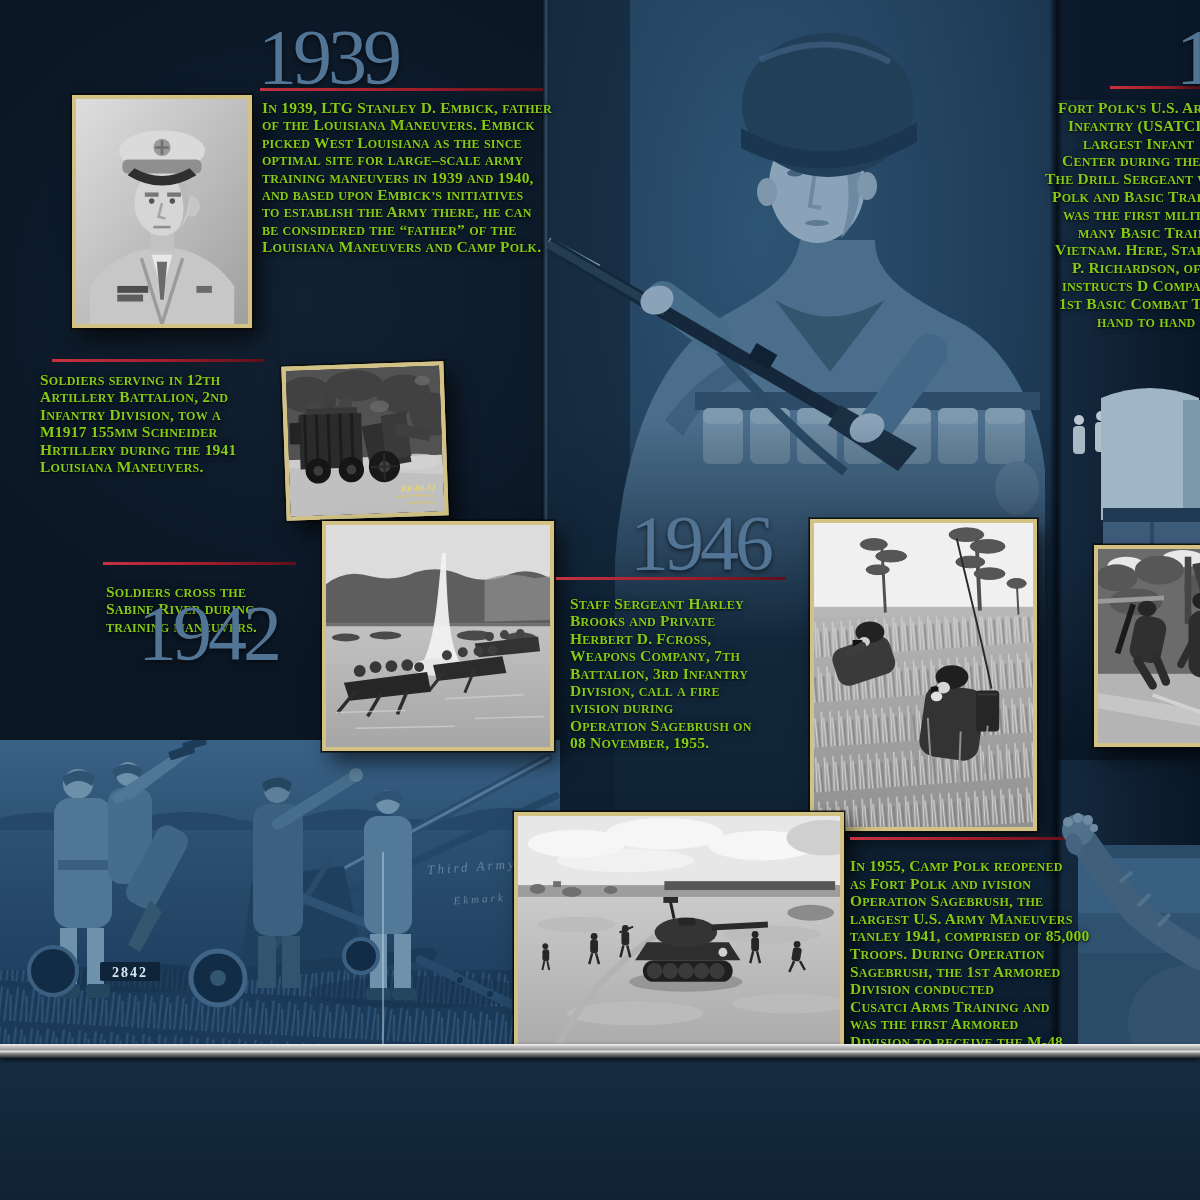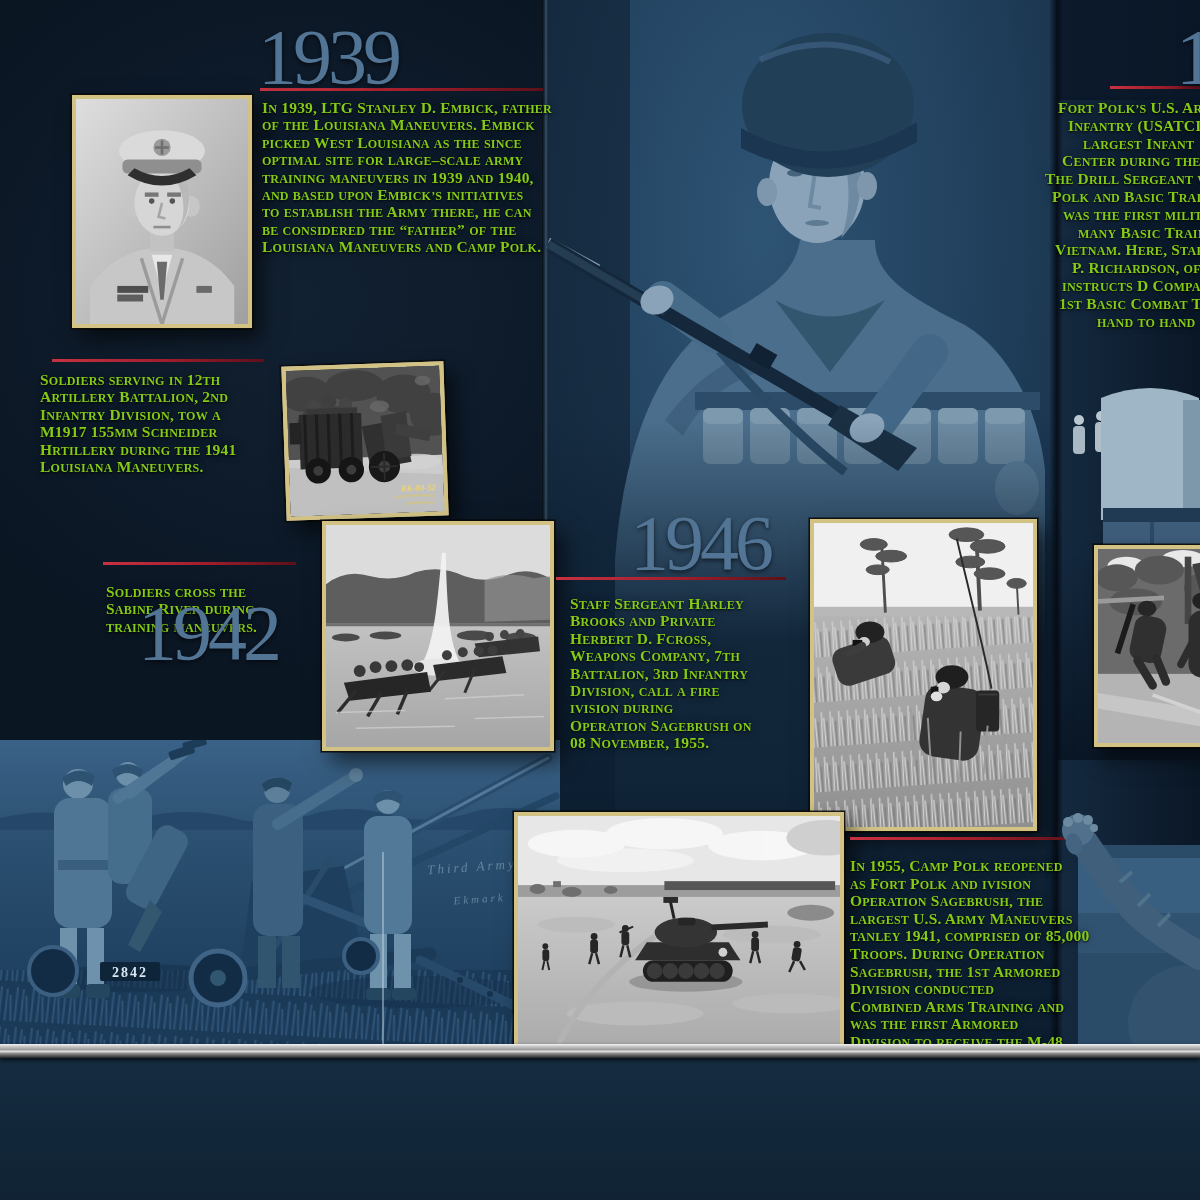--- a/index.html
+++ b/index.html
@@ -607,21 +607,21 @@
   <div class="rule" style="left:850px;top:837px;width:228px"></div>
   <div class="tb" style="left:850px;top:858px;line-height:15.6px">
       <div class="tl scx">I<span class="k">N</span> 1955, C<span class="k">AMP</span> P<span class="k">OLK</span> <span class="k">REOPENED</span></div>
       <div class="tl scx"><span class="k">AS</span> F<span class="k">ORT</span> P<span class="k">OLK</span> <span class="k">AND</span> <span class="k">IVISION</span></div>
       <div class="tl scx">O<span class="k">PERATION</span> S<span class="k">AGEBRUSH</span>, <span class="k">THE</span></div>
       <div class="tl scx"><span class="k">LARGEST</span> U.S. A<span class="k">RMY</span> M<span class="k">ANEUVERS</span></div>
       <div class="tl scx"><span class="k">TANLEY</span> 1941, <span class="k">COMPRISED</span> <span class="k">OF</span> 85,000</div>
       <div class="tl scx">T<span class="k">ROOPS</span>. D<span class="k">URING</span> O<span class="k">PERATION</span></div>
       <div class="tl scx">S<span class="k">AGEBRUSH</span>, <span class="k">THE</span> 1<span class="k">ST</span> A<span class="k">RMORED</span></div>
       <div class="tl scx">D<span class="k">IVISION</span> <span class="k">CONDUCTED</span></div>
-      <div class="tl scx">C<span class="k">OMBINED</span> A<span class="k">RMS</span> T<span class="k">RAINING</span> <span class="k">AND</span></div>
+      <div class="tl scx">C<span class="k">USATCI</span> A<span class="k">RMS</span> T<span class="k">RAINING</span> <span class="k">AND</span></div>
       <div class="tl scx"><span class="k">WAS</span> <span class="k">THE</span> <span class="k">FIRST</span> A<span class="k">RMORED</span></div>
       <div class="tl scx">D<span class="k">IVISION</span> <span class="k">TO</span> <span class="k">RECEIVE</span> <span class="k">THE</span> M-48</div>
       <div class="tl scx">T<span class="k">ANK</span> (<span class="k">PICTURED</span> <span class="k">HERE</span>).</div>
     </div>
 
   <div class="abs rail"></div>
   <div class="abs apron"></div>
 
 </div>
 

